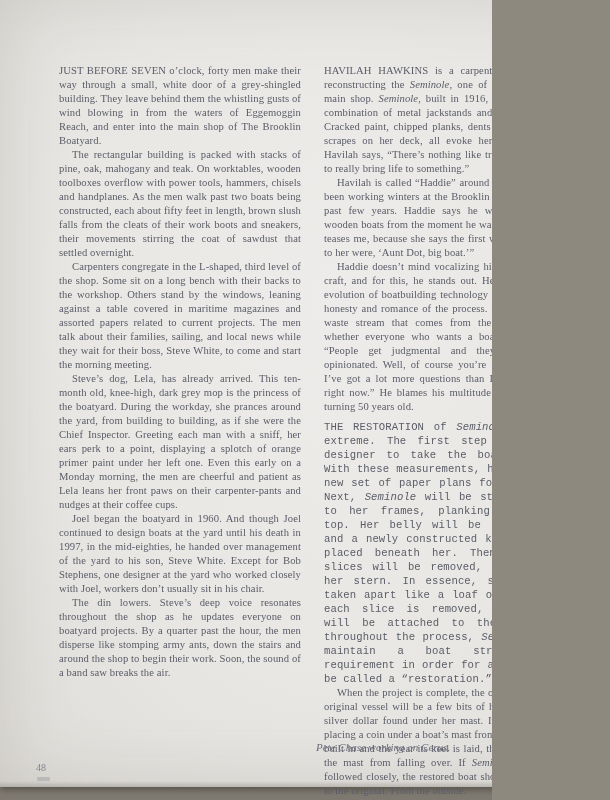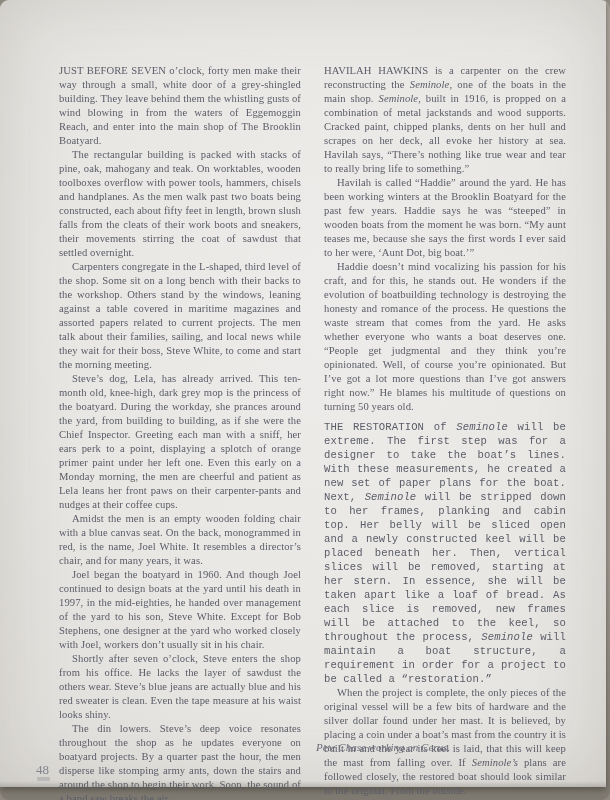--- a/index.html
+++ b/index.html
@@ -3,25 +3,24 @@
 <meta charset="utf-8">
 <style>
   html, body {
     margin: 0;
     padding: 0;
     background: #8e897f;
     font-family: "Liberation Serif", serif;
   }
   .scan {
     position: relative;
-    width: 610px;
+    width: 492px;
     height: 800px;
     overflow: hidden;
     background: linear-gradient(180deg, #aba69e 0%, #a09b92 70%, #7f7a71 100%);
-    border-radius: 9px;
   }
   .page {
     position: absolute;
     left: 0;
     top: 0;
     width: 606px;
     height: 787px;
     background: radial-gradient(ellipse at 55% 38%, #edecea 0%, #e8e7e4 55%, #dedcd8 100%);
     box-shadow: inset 0 0 70px rgba(110,105,95,0.18), 0 3px 6px rgba(50,45,38,0.5);
   }
@@ -56,21 +55,21 @@
     width: 234px;
     text-align: left;
     font-style: italic;
     font-size: 11px;
     color: #6c6e79;
   }
   .page-number {
     position: absolute;
     left: 36px;
     top: 762px;
-    font-size: 13px;
+    font-size: 10px;
     color: #83858e;
   }
   .page-number-smudge {
     
     position: absolute;
     left: 37px;
     top: 777px;
     width: 13px;
     height: 4px;
     background: rgba(125,125,132,0.30);
@@ -81,23 +80,21 @@
 <body>
 
 <div class="scan">
   <div class="page">
 
     <div class="col col-left">
         <p class=""><span>JUST BEFORE SEVEN o’clock, forty men make their way through a small, white door of a grey-shingled building. They leave behind them the whistling gusts of wind blowing in from the waters of Eggemoggin Reach, and enter into the main shop of The Brooklin Boatyard.</span></p>
         <p class="indent"><span>The rectangular building is packed with stacks of pine, oak, mahogany and teak. On worktables, wooden toolboxes overflow with power tools, hammers, chisels and handplanes. As the men walk past two boats being constructed, each about fifty feet in length, brown slush falls from the cleats of their work boots and sneakers, their movements stirring the coat of sawdust that settled overnight.</span></p>
         <p class="indent"><span>Carpenters congregate in the L-shaped, third level of the shop. Some sit on a long bench with their backs to the workshop. Others stand by the windows, leaning against a table covered in maritime magazines and assorted papers related to current projects. The men talk about their families, sailing, and local news while they wait for their boss, Steve White, to come and start the morning meeting.</span></p>
         <p class="indent"><span>Steve’s dog, Lela, has already arrived. This ten-month old, knee-high, dark grey mop is the princess of the boatyard. During the workday, she prances around the yard, from building to building, as if she were the Chief Inspector. Greeting each man with a sniff, her ears perk to a point, displaying a splotch of orange primer paint under her left one. Even this early on a Monday morning, the men are cheerful and patient as Lela leans her front paws on their carpenter-pants and nudges at their coffee cups.</span></p>
-        <p class="indent"><span>Amidst the men is an empty wooden folding chair with a blue canvas seat. On the back, monogrammed in red, is the name, Joel White. It resembles a director’s chair, and for many years, it was.</span></p>
         <p class="indent"><span>Joel began the boatyard in 1960. And though Joel continued to design boats at the yard until his death in 1997, in the mid-eighties, he handed over management of the yard to his son, Steve White. Except for Bob Stephens, one designer at the yard who worked closely with Joel, workers don’t usually sit in his chair.</span></p>
-        <p class="indent"><span>Shortly after seven o’clock, Steve enters the shop from his office. He lacks the layer of sawdust the others wear. Steve’s blue jeans are actually blue and his red sweater is clean. Even the tape measure at his waist looks shiny.</span></p>
         <p class="indent"><span>The din lowers. Steve’s deep voice resonates throughout the shop as he updates everyone on boatyard projects. By a quarter past the hour,  the men disperse like stomping army ants, down the stairs and around the shop to begin their work. Soon, the sound of a band saw breaks the air.</span></p>
       </div>
 
     <div class="col col-right">
         <p class=""><span>HAVILAH HAWKINS is a carpenter on the crew reconstructing the </span><i>Seminole</i><span>, one of the boats in the main shop. </span><i>Seminole</i><span>, built in 1916, is propped on a combination of metal jackstands and wood supports. Cracked paint, chipped planks, dents on her hull and scrapes on her deck, all evoke her history at sea. Havilah says, “There’s nothing like true wear and tear to really bring life to something.”</span></p>
         <p class="indent"><span>Havilah is called “Haddie” around the yard. He has been working winters at the Brooklin Boatyard for the past few years. Haddie says he was “steeped” in wooden boats from the moment he was born. “My aunt teases me, because she says the first words I ever said to her were, ‘Aunt Dot, big boat.’”</span></p>
         <p class="indent"><span>Haddie doesn’t mind vocalizing his passion for his craft, and for this, he stands out. He wonders if the evolution of boatbuilding technology is destroying the honesty and romance of the process. He questions the waste stream that comes from the yard. He asks whether everyone who wants a boat deserves one. “People get judgmental and they think you’re opinionated. Well, of course you’re opinionated. But I’ve got a lot more questions than I’ve got answers right now.”  He blames his multitude of questions on turning 50 years old.</span></p>
         <p class=" gap"><span>THE RESTORATION of </span><i>Seminole</i><span> will be extreme. The first step was for a designer to take the boat’s lines. With these measurements, he created a new set of paper plans for the boat. Next, </span><i>Seminole</i><span> will be stripped down to her frames, planking and cabin top. Her belly will be sliced open and a newly constructed keel will be placed beneath her. Then, vertical slices will be removed, starting at her stern. In essence, she will be taken apart like a loaf of bread. As each slice is removed, new frames will be attached to the keel, so throughout the process, </span><i>Seminole</i><span> will maintain a boat structure, a requirement in order for a project to be called a “restoration.”</span></p>
         <p class="indent"><span>When the project is complete, the only pieces of the original vessel will be a few bits of hardware and the silver dollar found under her mast. It is believed, by placing a coin under a boat’s mast from the country it is built in and the year its keel is laid, that this will keep the mast from falling over. If </span><i>Seminole’s</i><span> plans are followed closely, the restored boat should look similar to the original. From the outside.</span></p>
       </div>

